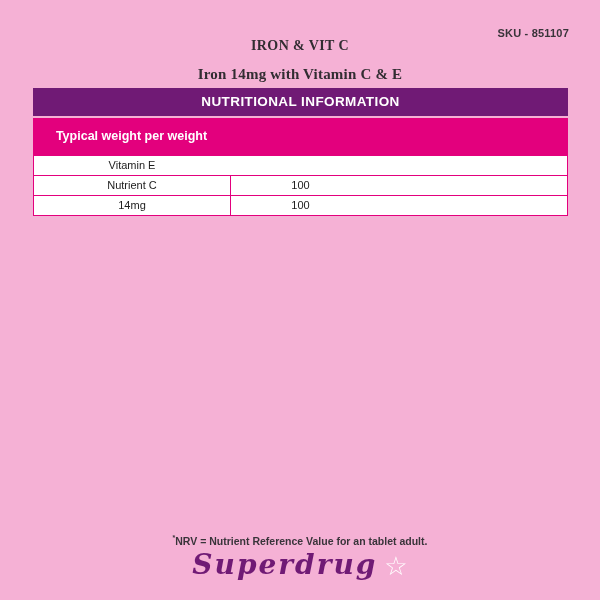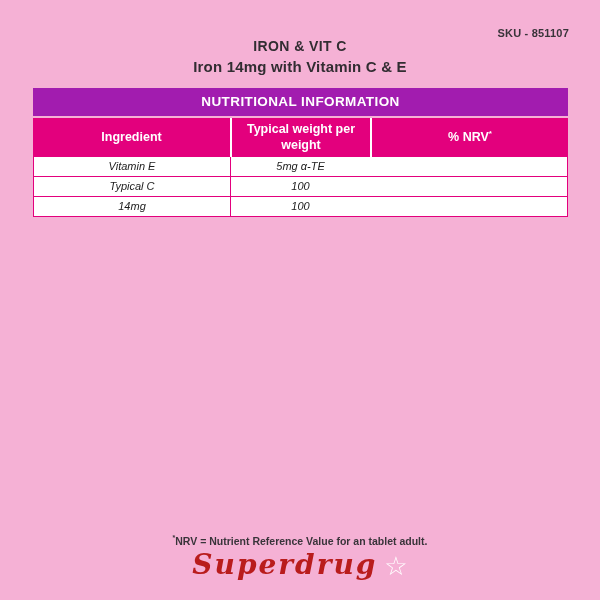--- a/index.html
+++ b/index.html
@@ -8,28 +8,28 @@
   .canvas {
     position:relative; width:600px; height:600px;
     background:#F5B1D5; overflow:hidden;
   }
   .sku {
     position:absolute; top:27px; right:31px;
     font-size:11px; font-weight:600; color:#39343A; letter-spacing:.2px;
   }
   .title {
     position:absolute; top:38px; left:0; width:600px;
-    text-align:center; color:#322D32; font-weight:bold;
+    text-align:center; color:#322D32; font-weight:bold;font-family:Liberation Serif, serif;
   }
   .title .line1 { font-size:14px; letter-spacing:.4px; }
-  .title .line2 { font-size:15px; margin-top:4px; letter-spacing:.2px; }
+  .title .line2 { font-size:15px; margin-top:12px; letter-spacing:.2px; }
 
   .nutri-table { position:absolute; top:88px; left:33px; width:535px; }
   .t-header {
-    background:#a21caf; color:#fff; font-weight:bold;
+    background:#701a75; color:#fff; font-weight:bold;
     font-size:13.5px; letter-spacing:.4px;
     height:28px; line-height:28px; text-align:center;
   }
   .t-colheads {
     display:grid; grid-template-columns:197px 140px 1fr;
     background:#E3007D; margin-top:2px; min-height:38px;
   }
   .t-colheads .colhead {
     display:flex; align-items:center; justify-content:center;
     color:#fff; font-weight:bold; font-size:12.5px; line-height:1.25;
@@ -37,37 +37,37 @@
   }
   .t-colheads .colhead + .colhead { border-left:2px solid #fff; }
   .colhead sup, .cell sup { font-size:8px; vertical-align:super; line-height:0; }
 
   .t-body { border:1.5px solid #E3007D; border-top:none; background:#fff; }
   .t-row { display:grid; grid-template-columns:196px 140px 1fr; }
   .t-row + .t-row { border-top:1.5px solid #E3007D; }
   .t-row .cell {
     height:19px; line-height:19px; text-align:center;
     font-size:11px; color:#1C1C1C; background:#fff;
-    overflow:hidden; white-space:nowrap;font-style:italic;
+    overflow:hidden; white-space:nowrap;
   }
   .t-row .cell + .cell { border-left:1.5px solid #E3007D; }
 
   .footnote {
     position:absolute; top:534px; left:0; width:600px;
     text-align:center; font-size:10.5px; color:#39343A; font-weight:600;
   }
   .footnote sup { font-size:7px; vertical-align:super; }
 
   .brand {
     position:absolute; top:548px; left:0; width:600px;
     text-align:center; color:#FFFFFF; white-space:nowrap;
   }
   .brand .brand-name {
     font-family:"DejaVu Serif", serif; font-style:italic; font-weight:bold;
-    font-size:28px; letter-spacing:2px; color:#b91c1c;
+    font-size:28px; letter-spacing:2px; color:#701a75;
   }
   .brand .star {
     font-size:26px; margin-left:7px; font-style:normal;
     position:relative; top:1px; color:#FFFFFF;
   }
 </style>
 </head>
 <body>
 
 <div class="canvas">
@@ -77,37 +77,30 @@
   <div class="title">
     <div class="line1">IRON &amp; VIT C</div>
     <div class="line2">Iron 14mg with Vitamin C &amp; E</div>
   </div>
 
   <div class="nutri-table">
     <div class="t-header">NUTRITIONAL INFORMATION</div>
 
     <div class="t-colheads">
       <div class="colhead">
-        <span>Ingredient</span>
-      </div>
-      <div class="colhead">
         <span>Typical weight per weight</span>
-      </div>
-      <div class="colhead">
-        <span><span>% NRV</span><sup>*</sup></span>
       </div>
     </div>
 
     <div class="t-body">
       <div class="t-row">
         <div class="cell">Vitamin E</div>
-        <div class="cell">5mg α-TE</div>
       </div>
       <div class="t-row">
-        <div class="cell">Typical C</div>
+        <div class="cell">Nutrient C</div>
         <div class="cell">100</div>
       </div>
       <div class="t-row">
         <div class="cell">14mg</div>
         <div class="cell">100</div>
       </div>
     </div>
   </div>
 
   <div class="footnote">

